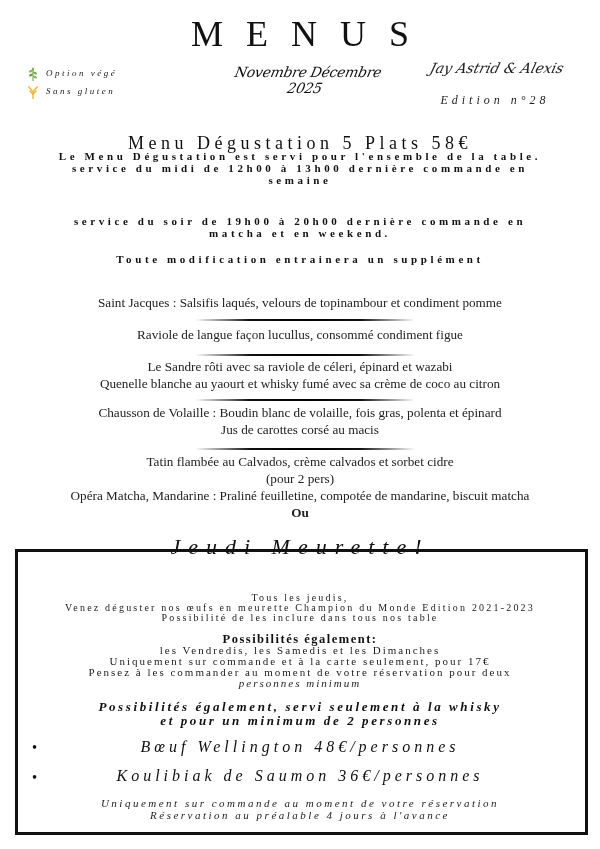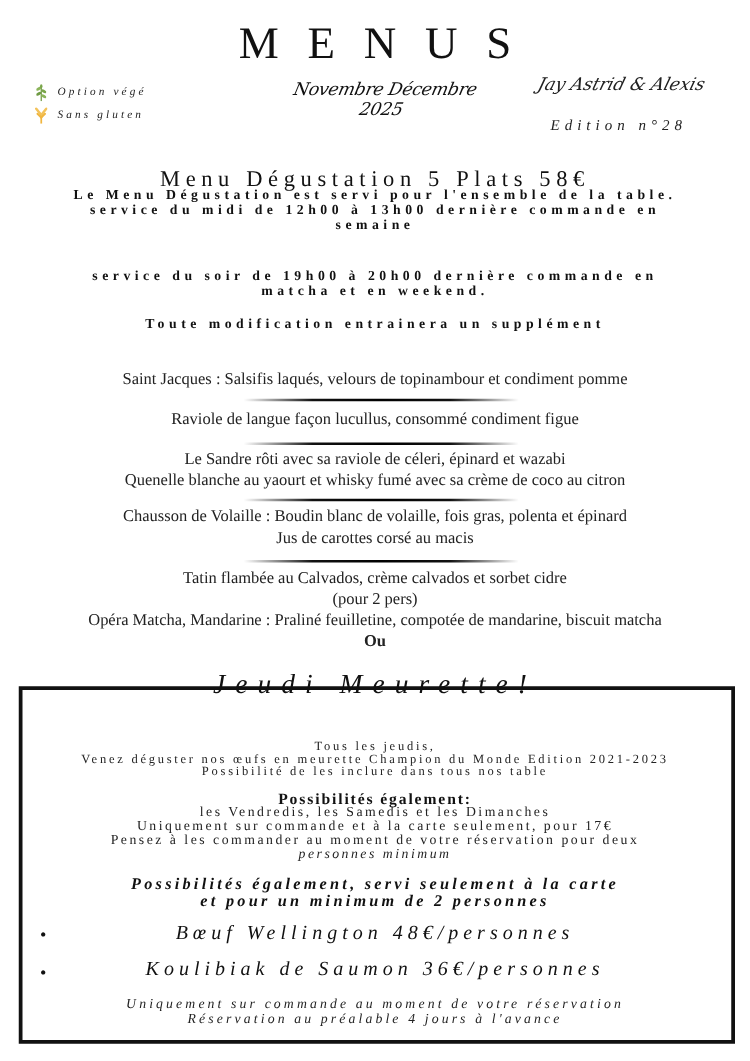--- a/index.html
+++ b/index.html
@@ -132,21 +132,21 @@
 
 <div class="abs center" style="top:633px;">
   <div class="box-sub">Possibilités également:</div>
   <div class="box-line">les Vendredis, les Samedis et les Dimanches</div>
   <div class="box-line">Uniquement sur commande et à la carte seulement, pour 17€</div>
   <div class="box-line">Pensez à les commander au moment de votre réservation pour deux</div>
   <div class="box-line" style="font-style:italic;">personnes minimum</div>
 </div>
 
 <div class="abs center" style="top:700px;">
-  <div class="box-bold2">Possibilités également, servi seulement à la carte</div>
+  <div class="box-bold2">Possibilités également, servi seulement à la whisky</div>
   <div class="box-bold2">et pour un minimum de 2 personnes</div>
 </div>
 
 <div class="abs bullet" style="top:742px;">•</div>
 <div class="abs center dish" style="top:738px;">Bœuf Wellington 48€/personnes</div>
 
 <div class="abs bullet" style="top:772px;">•</div>
 <div class="abs center dish" style="top:767px;">Koulibiak de Saumon 36€/personnes</div>
 
 <div class="abs center" style="top:797px;">

